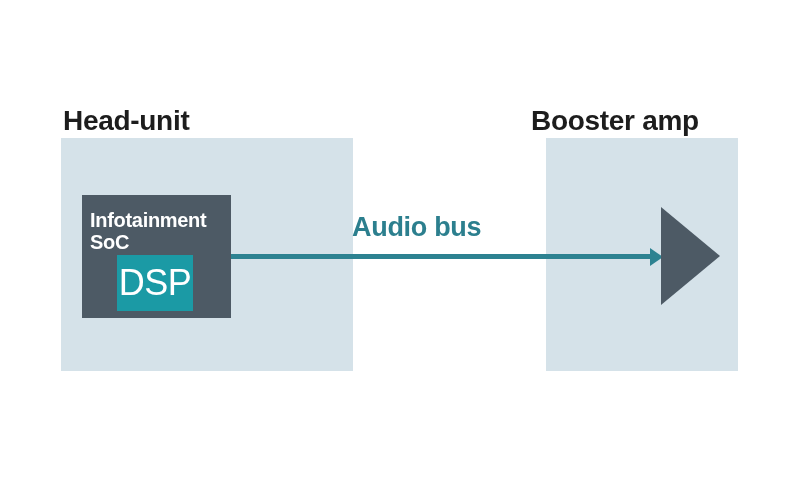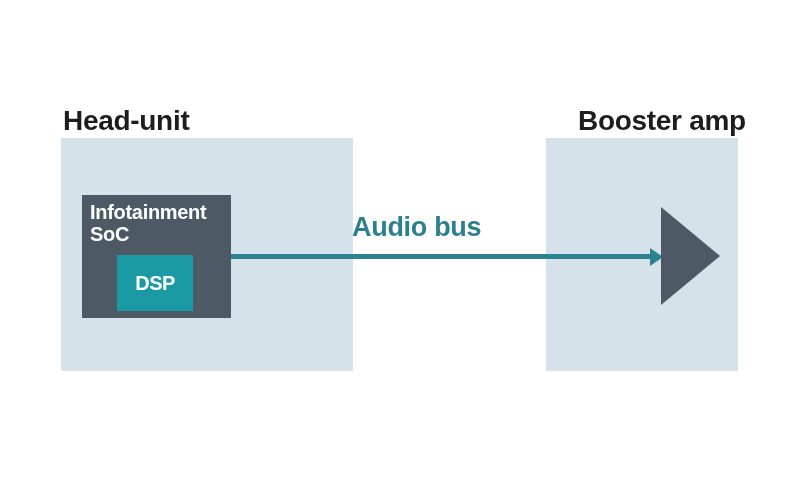--- a/index.html
+++ b/index.html
@@ -27,51 +27,51 @@
     top: 106px;
     height: 30px;
     line-height: 30px;
     font-size: 28px;
     font-weight: bold;
     color: #1d1d1d;
     letter-spacing: -0.3px;
     white-space: nowrap;
   }
   .big-label.head    { left: 63px; }
-  .big-label.booster { left: 578px; text-align: right; }
+  .big-label.booster { left: 531px; text-align: right; }
 
   .soc {
     position: absolute;
     left: 82px; top: 195px;
     width: 149px; height: 123px;
     background: #4d5a65;
     box-sizing: border-box;
   }
   .soc-label {
     position: absolute;
-    left: 8px; top: 6px;
+    left: 8px; top: 14px;
     font-size: 20px;
     line-height: 22px;
     font-weight: bold;
     color: #ffffff;
     letter-spacing: -0.3px;
     white-space: pre-line;
   }
   .dsp {
     position: absolute;
     left: 35px; top: 60px;
     width: 76px; height: 56px;
     background: #1b9aa5;
     display: flex;
     align-items: center;
     justify-content: center;
   }
   .dsp-text {
-    font-size: 20px;
-    font-weight: bold;
+    font-size: 36px;
+    font-weight: normal;
     color: #ffffff;
     letter-spacing: -0.5px;
   }
 
   .bus-line {
     position: absolute;
     left: 231px; top: 254px;
     width: 420px; height: 5px;
     background: #2d8291;
   }

